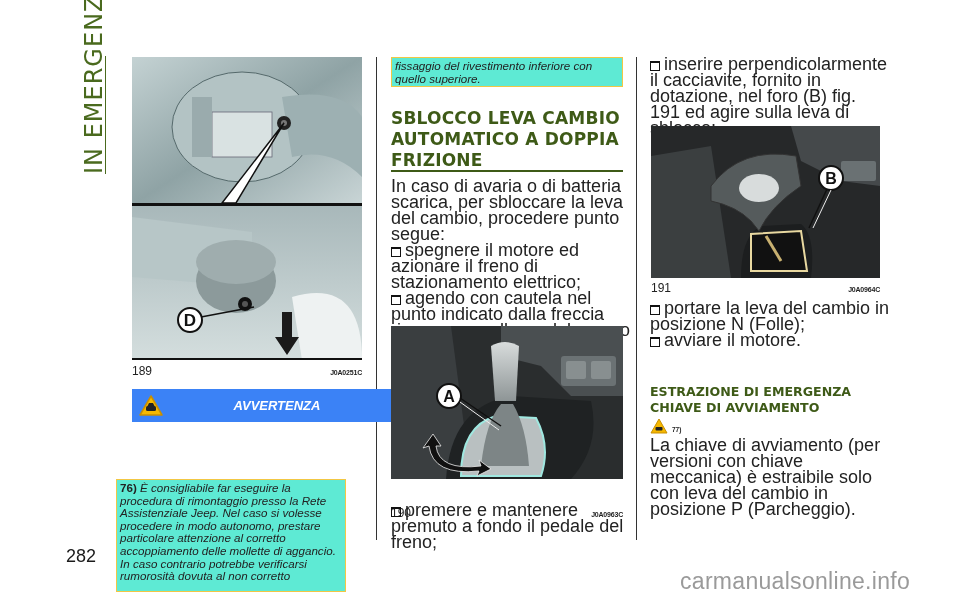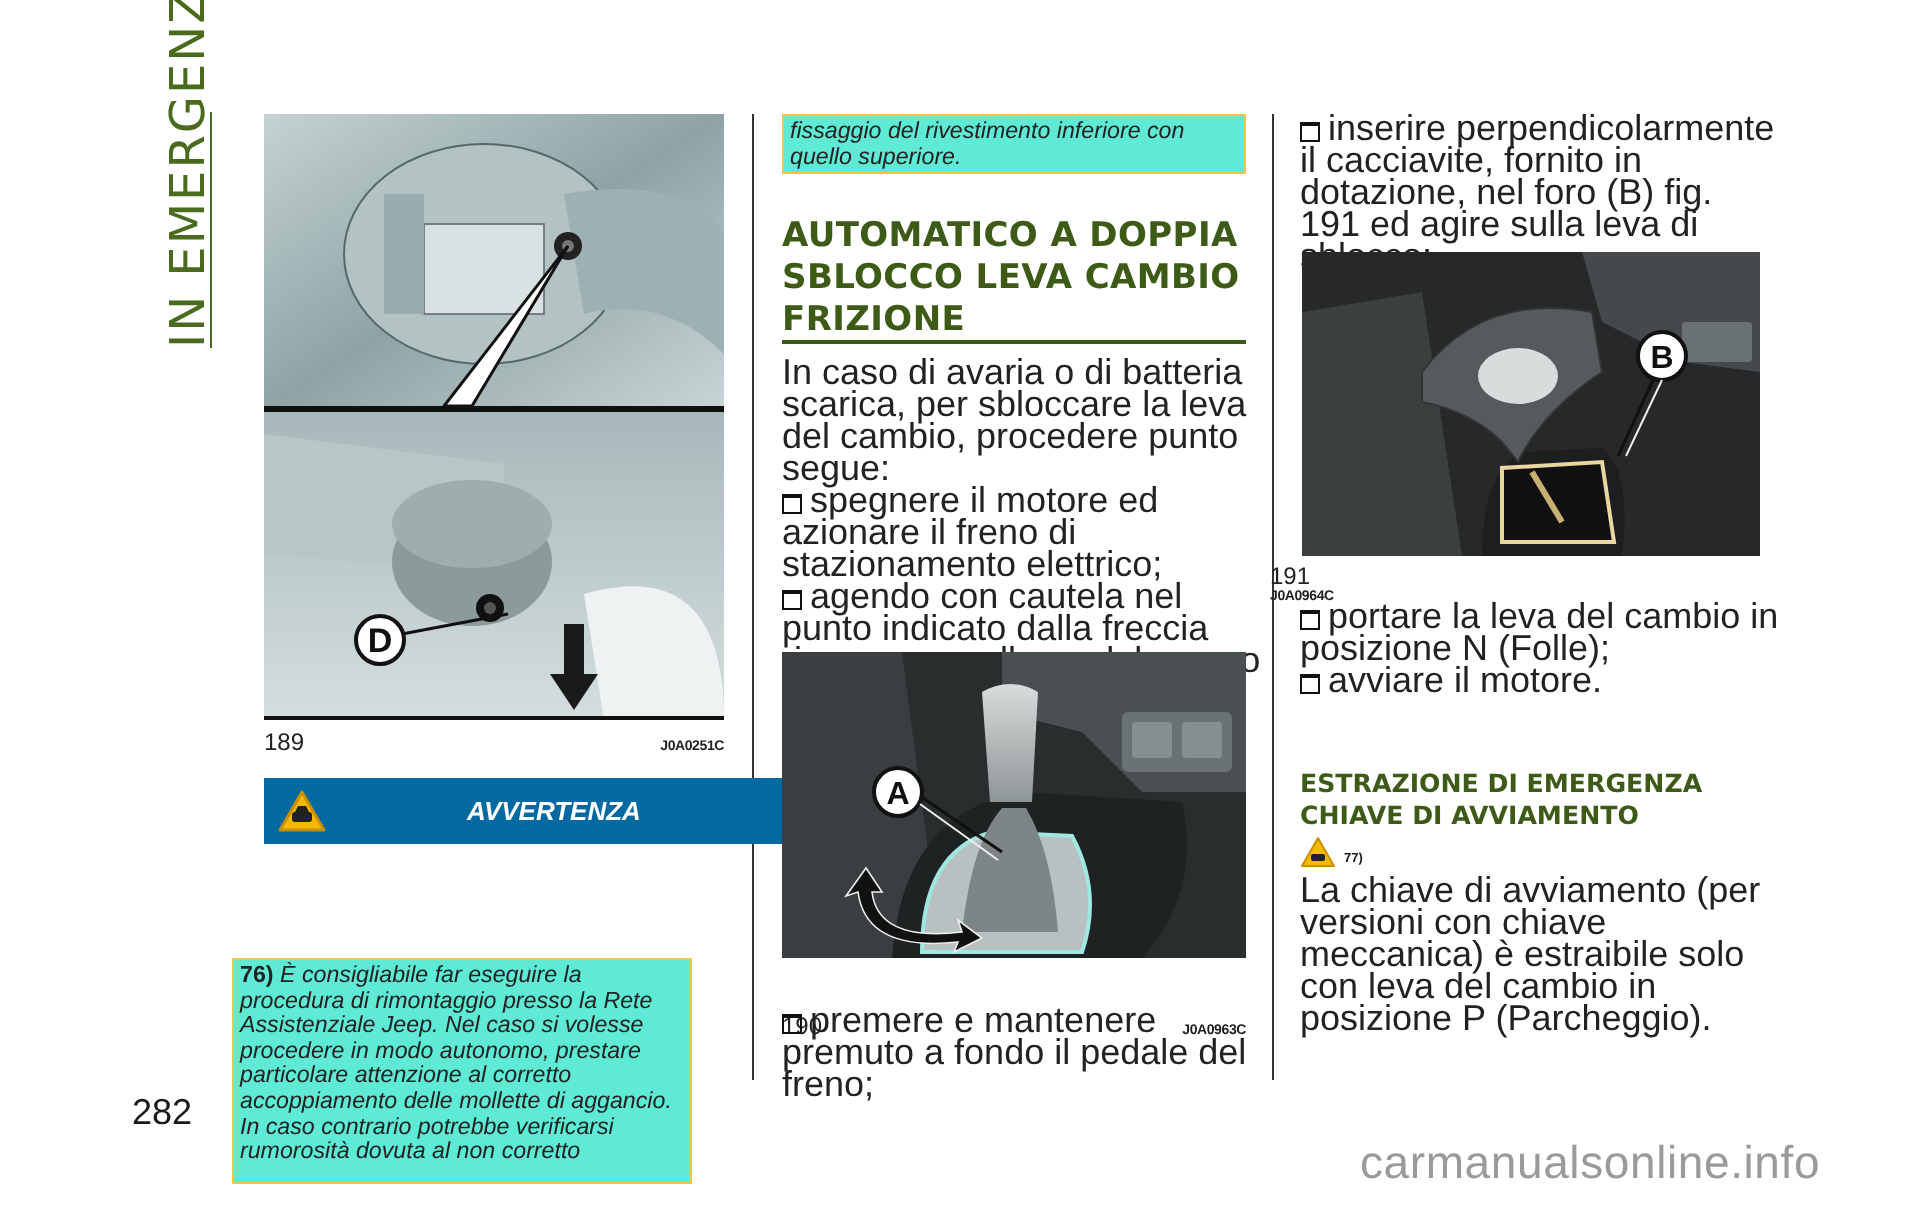--- a/index.html
+++ b/index.html
@@ -32,21 +32,21 @@
 
   .col-text { position: absolute; font-size: 18px; line-height: 16px; color: #222; }
   .col-text p { margin: 0; }
   .bullet::before {
     content: ""; display: inline-block; width: 8px; height: 7px; border: 1.6px solid #111; border-top-width: 2.4px;
     margin-right: 4px; vertical-align: -1px;
   }
 
   .warn-header {
     position: absolute; left: 132px; top: 389px; width: 268px; height: 33px;
-    background: #0369a1; display: flex; align-items: center;
+    background: #3b82f6; display: flex; align-items: center;
   }
   .warn-header .label {
     flex: 1; text-align: center; color: #fff; font-style: italic; font-weight: bold; font-size: 13px;
     padding-right: 10px;
   }
   .warn-icon { width: 26px; height: 24px; margin-left: 6px; position: relative; }
 
   .note-box {
     position: absolute; border: 1.5px solid #f2c744; background: #5eead4;
     font-size: 11.6px; line-height: 12.6px; font-style: italic; color: #222; padding: 2px 3px;
@@ -134,22 +134,22 @@
 <div class="note-box" style="left:116px;top:431px;width:230px;height:113px;margin-top:48px;">
   <b>76)</b>
   <span>È consigliabile far eseguire la procedura di rimontaggio presso la Rete Assistenziale Jeep. Nel caso si volesse procedere in modo autonomo, prestare particolare attenzione al corretto accoppiamento delle mollette di aggancio. In caso contrario potrebbe verificarsi rumorosità dovuta al non corretto</span>
 </div>
 
 <div class="note-box" style="left:391px;top:57px;width:232px;height:30px;">
   <span>fissaggio del rivestimento inferiore con quello superiore.</span>
 </div>
 
 <div class="section-title" style="left:391px;top:108px;width:232px;">
+  <div>SBLOCCO LEVA CAMBIO</div>
   <div>AUTOMATICO A DOPPIA</div>
-  <div>SBLOCCO LEVA CAMBIO</div>
   <div>FRIZIONE</div>
 </div>
 <div class="section-rule" style="left:391px;top:170px;width:232px;"></div>
 
 <div class="col-text" style="left:391px;top:178px;width:240px;">
   <p>In caso di avaria o di batteria scarica, per sbloccare la leva del cambio, procedere punto segue:</p>
   <p class="bullet">spegnere il motore ed azionare il freno di stazionamento elettrico;</p>
   <p class="bullet">agendo con cautela nel punto indicato dalla freccia rimuovere, sollevandola verso l'alto, la mostrina (A) fig. 190 del cambio (completa di cuffia);</p>
 </div>
 
@@ -201,21 +201,21 @@
     <path d="M100 145 L100 108 L150 105 L156 145 Z" fill="#111" stroke="#e8d8a0" stroke-width="2"></path>
     <path d="M115 110 L130 135" stroke="#c8b070" stroke-width="3"></path>
     <path d="M60 60 Q90 20 145 30 L150 60 Q120 80 108 105 L100 95 Q85 80 60 75 Z" fill="#555b5c" stroke="#333" stroke-width="1"></path>
     <ellipse cx="108" cy="62" rx="20" ry="14" fill="#d8dcdc"></ellipse>
     <circle cx="180" cy="52" r="12" fill="#fff" stroke="#111" stroke-width="2"></circle>
     <text x="180" y="58" text-anchor="middle" font-size="16" font-weight="bold" font-family="Liberation Sans, sans-serif" fill="#111">B</text>
     <line x1="176" y1="63" x2="158" y2="102" stroke="#111" stroke-width="1.5"></line>
     <line x1="180" y1="64" x2="162" y2="102" stroke="#eee" stroke-width="1"></line>
   </svg>
 </div>
-<div class="fig-caption" style="left:635px;top:281px;width:229px;flex-direction:column;">
+<div class="fig-caption" style="left:651px;top:281px;width:229px;">
   <span class="num">191</span>
   <span class="code">J0A0964C</span>
 </div>
 
 <div class="col-text" style="left:650px;top:300px;width:240px;">
   <p class="bullet">portare la leva del cambio in posizione N (Folle);</p>
   <p class="bullet">avviare il motore.</p>
 </div>
 
 <div class="sub-title" style="left:650px;top:384px;width:240px;">

